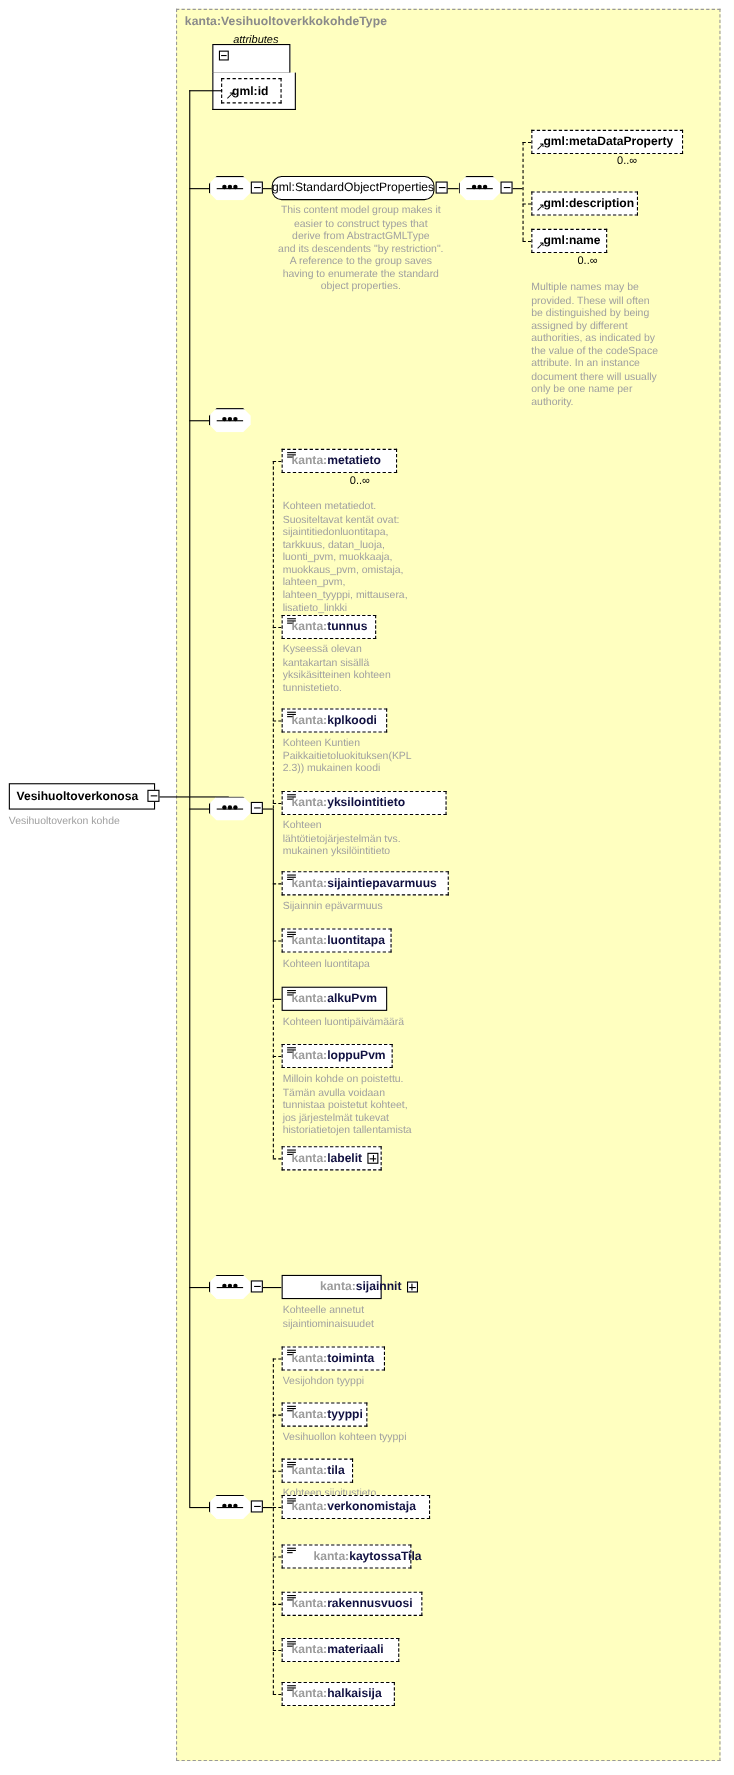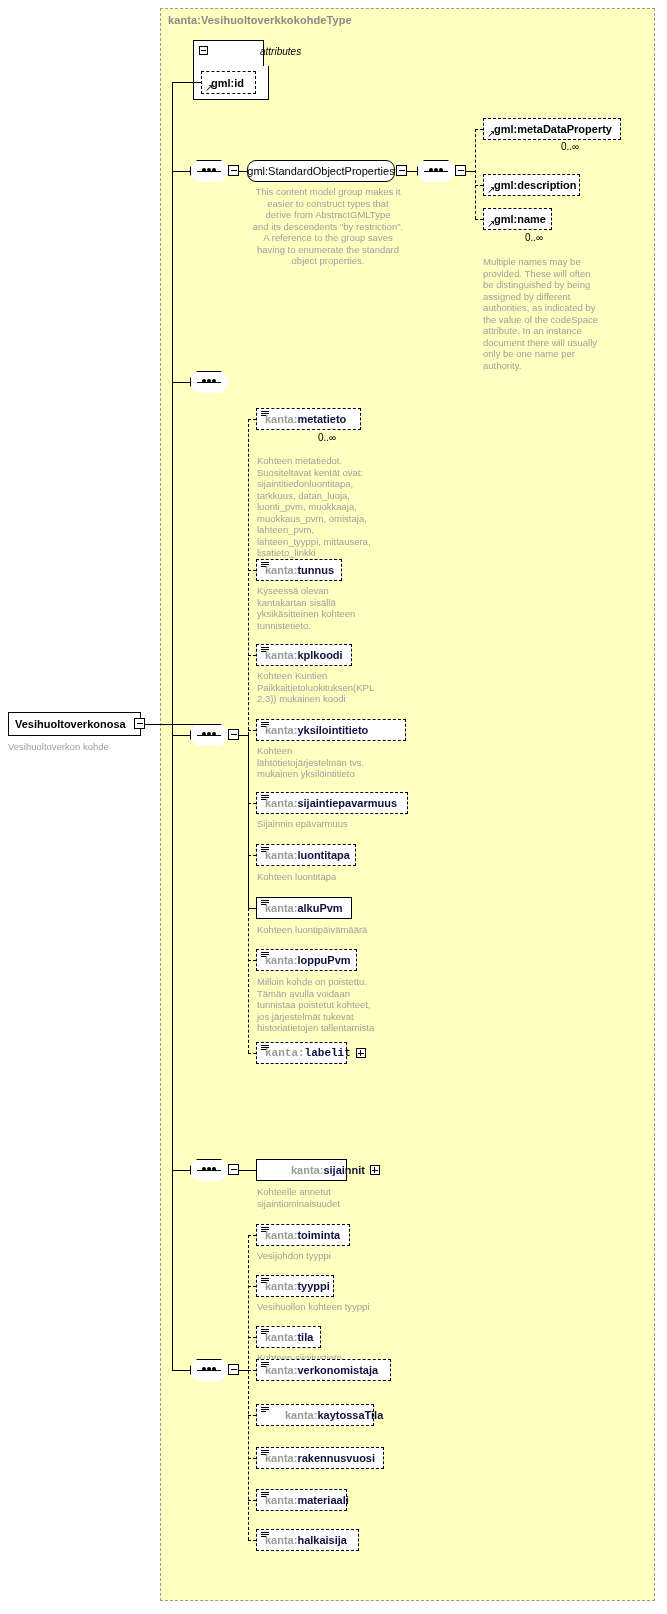--- a/index.html
+++ b/index.html
@@ -31,21 +31,21 @@
     background:#ffffff;border:1px solid #000;border-top:none;box-sizing:border-box;
   }
   #attr-expander{
     position:absolute;left:199px;top:46px;width:9px;height:9px;
     border:1px solid #000;background:#fff;box-sizing:border-box;
   }
   #attr-expander:before{
     content:"";position:absolute;left:1px;top:3px;width:5px;height:1px;background:#000;
   }
   #attributes-label{
-    position:absolute;left:212px;top:46px;font-size:10px;font-style:italic;color:#000;margin-left:48px;
+    position:absolute;left:212px;top:31px;font-size:10px;font-style:italic;color:#000;
   }
 
   
   .node{
     position:absolute;box-sizing:border-box;background:#ffffff;
     display:flex;align-items:center;
   }
   .node .shadow{
     position:absolute;left:4px;top:4px;right:-4px;bottom:-4px;
     background:#c0c0c0;z-index:-1;
@@ -380,21 +380,21 @@
 jos järjestelmät tukevat
 historiatietojen tallentamista</div>
 
   <div class="node node-dashed" style="left:256px;top:1042px;width:91px;height:22px;">
     <span class="shadow"></span>
     <span class="seqicon">
         <i></i>
         <i></i>
         <i></i>
       </span>
-    <span class="node-label" style="padding-left:8px;font-family:Liberation Mono, monospace;"><span class="ns">kanta:</span><span class="nm">labelit</span></span>
+    <span class="node-label" style="padding-left:8px;"><span class="ns">kanta:</span><span class="nm">labelit</span></span>
     <span class="plusbox"></span>
   </div>
 
   <div class="seqnode" style="left:190px;top:1159px;">
     <span class="octshadow"></span>
       <span class="oct"></span>
     <span class="bar"></span>
       <span class="dot d1"></span>
       <span class="dot d2"></span>
       <span class="dot d3"></span>
@@ -487,21 +487,21 @@
   <div class="node node-dashed" style="left:256px;top:1447px;width:128px;height:22px;">
     <span class="shadow"></span>
     <span class="seqicon">
         <i></i>
         <i></i>
         <i></i>
       </span>
     <span class="node-label" style="padding-left:8px;"><span class="ns">kanta:</span><span class="nm">rakennusvuosi</span></span>
   </div>
 
-  <div class="node node-dashed" style="left:256px;top:1489px;width:91px;height:22px;">
+  <div class="node node-dashed" style="left:256px;top:1489px;width:107px;height:22px;">
     <span class="shadow"></span>
     <span class="seqicon">
         <i></i>
         <i></i>
         <i></i>
       </span>
     <span class="node-label" style="padding-left:8px;"><span class="ns">kanta:</span><span class="nm">materiaali</span></span>
   </div>
 
   <div class="node node-dashed" style="left:256px;top:1529px;width:103px;height:22px;">

